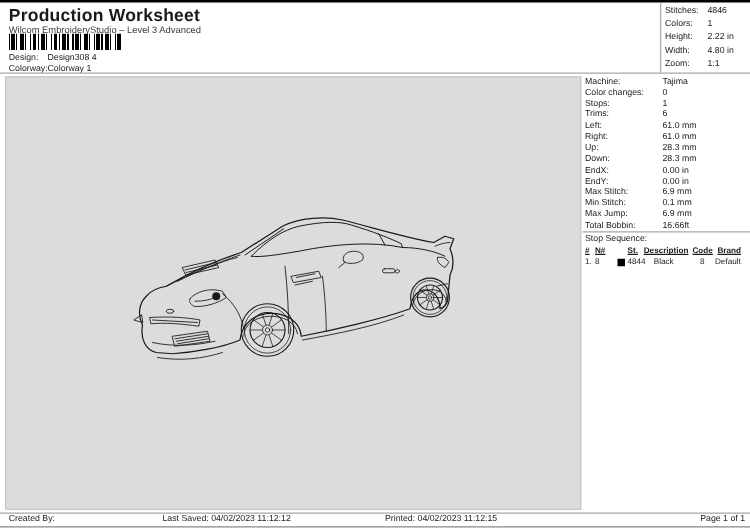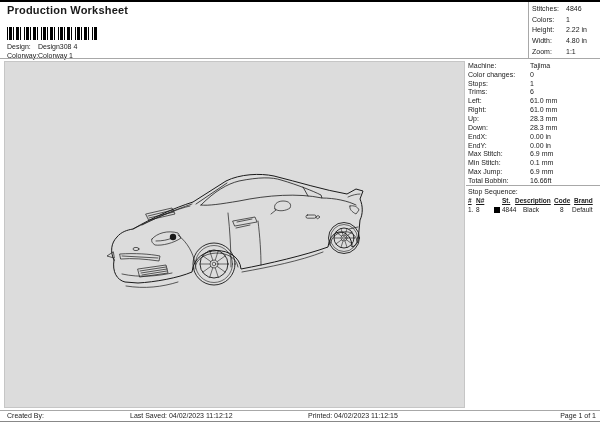--- a/index.html
+++ b/index.html
@@ -1,20 +1,20 @@
 <!DOCTYPE html>
 <html><head>
 <meta charset="utf-8">
 <style>
   html,body{margin:0;padding:0;background:#fff;}
   .page{position:relative;width:600px;height:424px;background:#ffffff;
         font-family:"Liberation Sans",sans-serif;color:#1a1a1a;overflow:hidden;}
   .abs{position:absolute;}
   .topline{left:0;top:0;width:600px;height:2px;background:#000;}
-  .title{left:7px;top:4px;font-size:11px;font-weight:bold;letter-spacing:.2px;}
+  .title{left:7px;top:4px;font-size:14px;font-weight:bold;letter-spacing:.2px;}
   .subtitle{left:7px;top:19px;font-size:7.5px;color:#3a3a3a;}
   .barcode{left:7px;top:27px;width:90px;height:13px;
     background:repeating-linear-gradient(90deg,#000 0 1px,#fff 1px 2px,#000 2px 5px,#fff 5px 6px,#000 6px 7px,#fff 7px 9px,#000 9px 12px,#fff 12px 13px,#000 13px 14px,#fff 14px 17px);}
   .meta{left:7px;font-size:7px;display:flex;}
   .meta .lbl{width:31px;}
   .hline{background:#a8a8a8;height:1px;}
   .vline{background:#a8a8a8;width:1px;}
   .summary{left:532px;top:3px;width:66px;font-size:7px;}
   .summary .row{display:flex;height:10.8px;align-items:center;}
   .summary .lbl{width:34px;}
@@ -32,20 +32,21 @@
   svg{display:block;}
 </style>
 </head>
 <body>
 
 <div class="page">
 
   <div class="abs topline"></div>
 
   <div class="abs title">Production Worksheet</div>
+  <div class="abs subtitle">Wilcom EmbroideryStudio – Level 3 Advanced</div>
   <div class="abs barcode"></div>
 
   <div class="abs meta" style="top:43px;">
     <span class="lbl">Design:</span>
     <span>Design308 4</span>
   </div>
   <div class="abs meta" style="top:52px;">
     <span class="lbl">Colorway:</span>
     <span>Colorway 1</span>
   </div>

